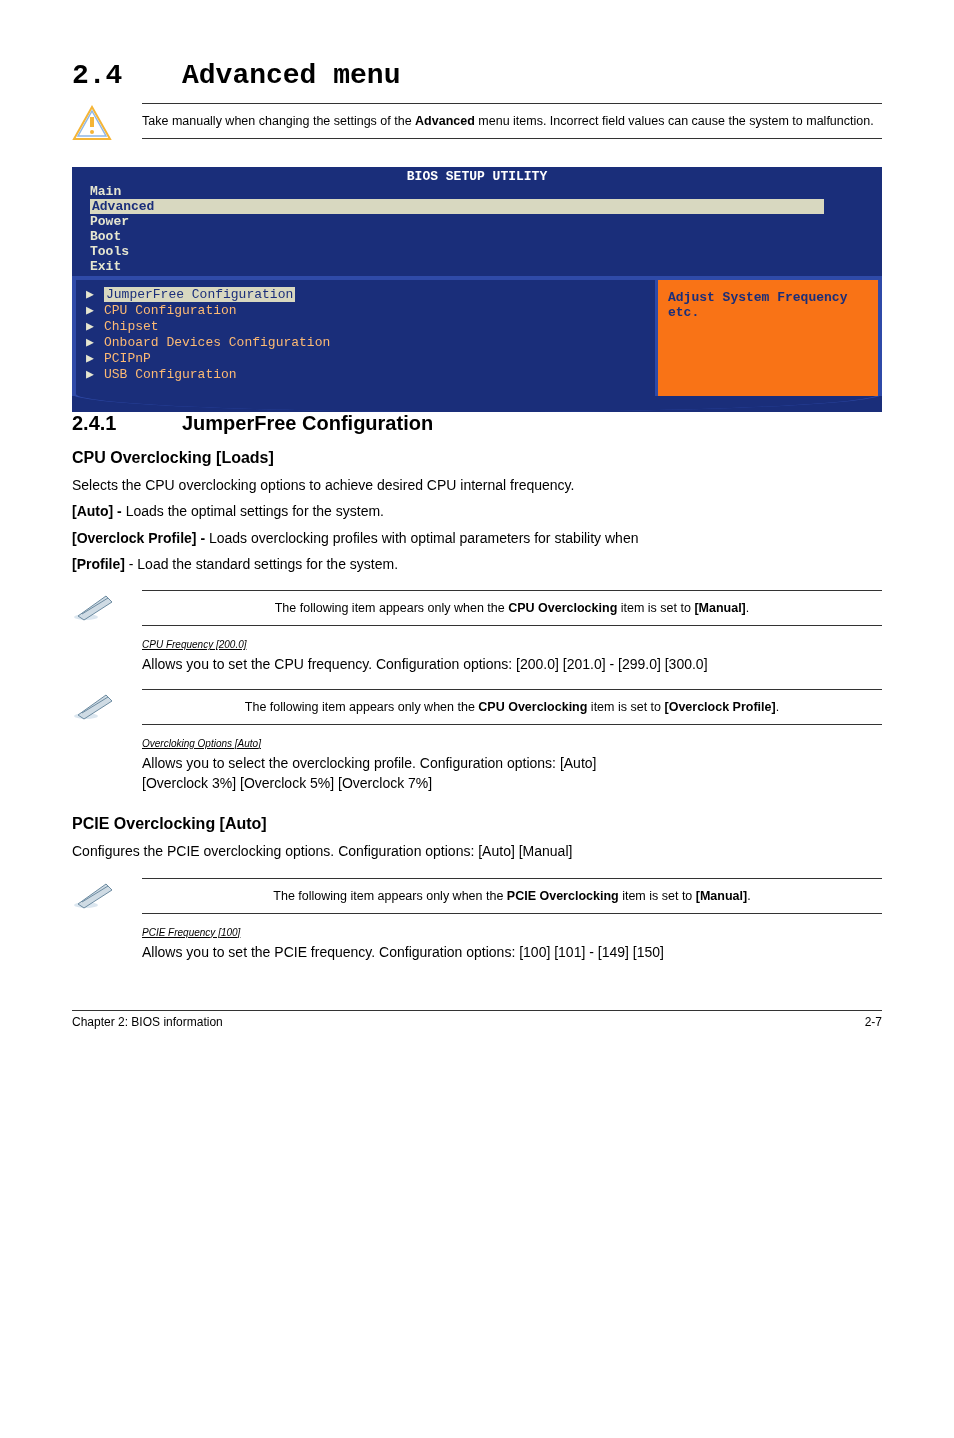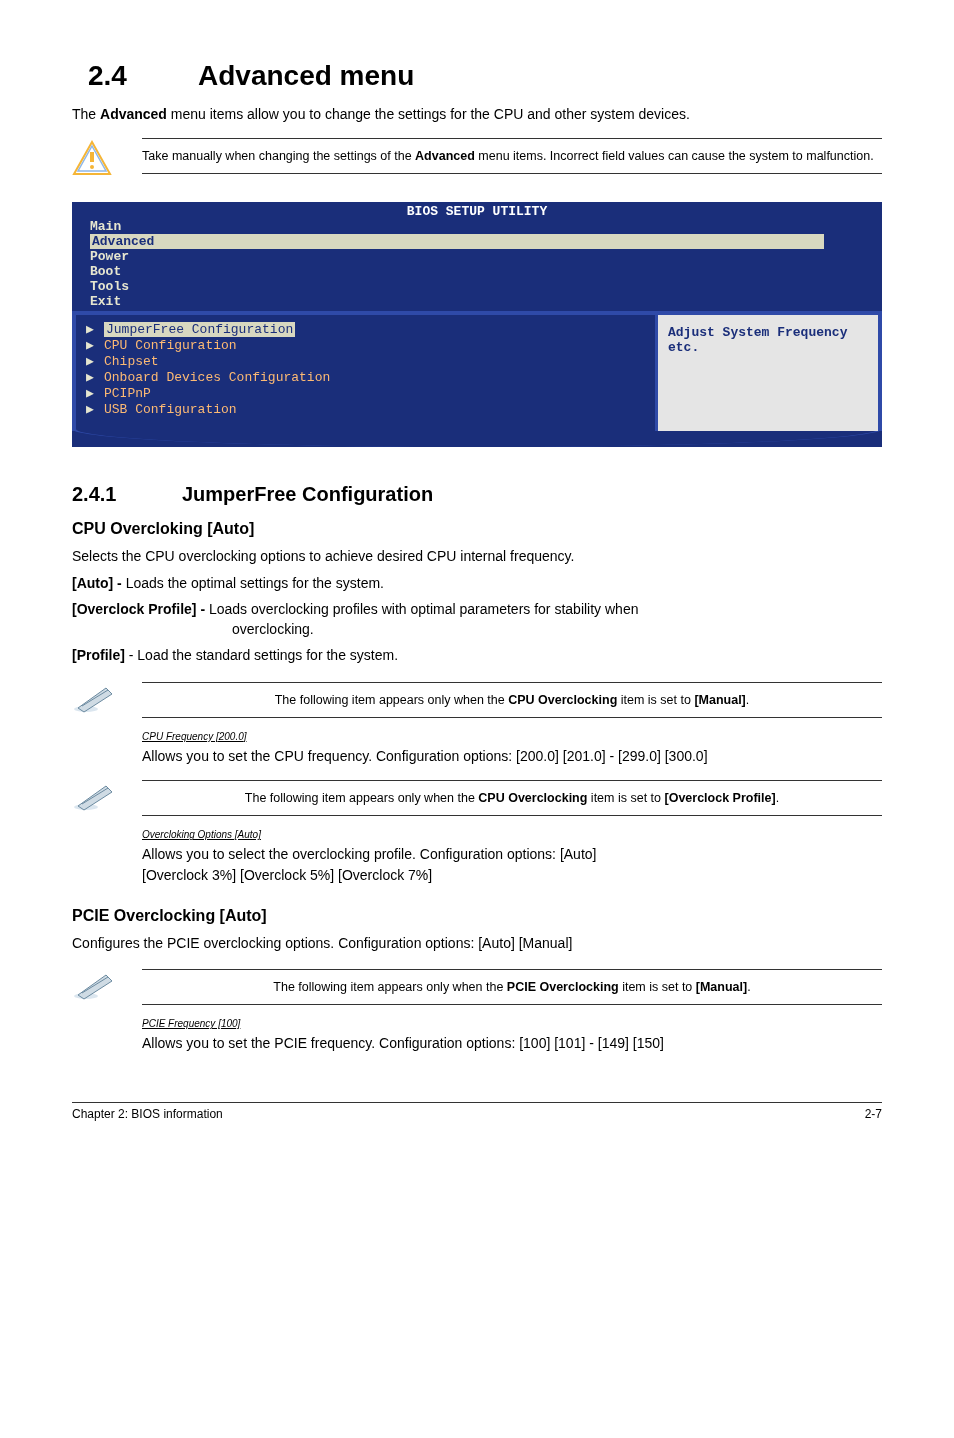--- a/index.html
+++ b/index.html
@@ -9,21 +9,22 @@
     background: #fff;
     color: #000;
     width: 954px;
   }
   .page {
     padding: 60px 72px 30px 72px;
   }
   h1.section-title {
     font-size: 28px;
     font-weight: bold;
-    margin: 0 0 12px 16px;
+    margin: 0 0 12px 0;
+    font-family: Liberation Mono, monospace;
   }
   h1.section-title .num {
     display: inline-block;
     width: 110px;
   }
   p.intro {
     font-size: 14px;
     line-height: 1.45;
     margin: 0 0 14px 0;
   }
@@ -55,21 +56,20 @@
     text-align: center;
   }
 
   
   .bios-panel {
     background: #1a2e7a;
     color: #fff;
     font-family: "Courier New", monospace;
     font-size: 13px;
     padding: 0;
-    margin-bottom: 36px;
     position: relative;
   }
   .bios-titlebar {
     text-align: center;
     color: #fff;
     font-weight: bold;
     padding-top: 2px;
   }
   .bios-menubar {
     display: flex;
@@ -91,21 +91,21 @@
     border-top: 4px solid #2f4aa8;
   }
   .bios-left {
     flex: 1;
     padding: 6px 10px 14px 10px;
     border-left: 4px solid #2f4aa8;
     border-right: 3px solid #2f4aa8;
   }
   .bios-right {
     width: 200px;
-    background: #e5e5e5;
+    background: #f97316;
     color: #1a2e7a;
     padding: 10px 10px 14px 10px;
     font-weight: bold;
     border-right: 4px solid #2f4aa8;
   }
   .bios-item {
     display: flex;
     align-items: center;
   }
   .bios-item .arrow {
@@ -188,23 +188,20 @@
 </style>
 </head>
 <body>
 
 <div class="page">
 
   <h1 class="section-title">
     <span class="num">2.4</span><span>Advanced menu</span>
   </h1>
 
-  <p class="intro">
-    <span>The </span><b>Advanced</b><span> menu items allow you to change the settings for the CPU and other system devices.</span>
-  </p>
 
   <div class="callout">
     <div class="icon-col">
       <span>
         <svg width="40" height="36" viewBox="0 0 40 36">
           <polygon points="20,2 38,34 2,34" fill="none" stroke="#f5b536" stroke-width="2"></polygon>
           <polygon points="20,6 34,31 6,31" fill="none" stroke="#8fb7e6" stroke-width="1.5"></polygon>
           <rect x="18" y="12" width="4" height="10" fill="#f5b536"></rect>
           <circle cx="20" cy="27" r="2" fill="#f5b536"></circle>
         </svg>
@@ -254,24 +251,24 @@
       </div>
       <div class="bios-right">Adjust System Frequency etc.</div>
     </div>
     <div class="bios-bottom-curve"></div>
   </div>
 
   <h2 class="sub">
     <span class="num">2.4.1</span><span>JumperFree Configuration</span>
   </h2>
 
-  <h3 class="setting">CPU Overcloking [Auto]</h3>
+  <h3 class="setting">CPU Overclocking [Loads]</h3>
   <p class="body">Selects the CPU overclocking options to achieve desired CPU internal frequency.</p>
   <p class="option-line"><b>[Auto] - </b><span>Loads the optimal settings for the system.</span></p>
-  <p class="option-line"><b>[Overclock Profile] - </b><span>Loads overclocking profiles with optimal parameters for stability when </span><span class="indent-cont">overclocking.</span></p>
+  <p class="option-line"><b>[Overclock Profile] - </b><span>Loads overclocking profiles with optimal parameters for stability when </span></p>
   <p class="option-line" style="margin-bottom:16px;"><b>[Profile]</b><span> - Load the standard settings for the system.</span></p>
 
   <div class="callout small-after">
     <div class="icon-col">
       <span>
         <svg width="44" height="30" viewBox="0 0 44 30">
           <ellipse cx="14" cy="25" rx="12" ry="3" fill="#dbe6ef"></ellipse>
           <polygon points="6,24 34,4 40,10 12,28" fill="#cfdbe4" stroke="#6b8aa0"></polygon>
           <line x1="10" y1="22" x2="36" y2="6" stroke="#6b8aa0"></line>
         </svg>

